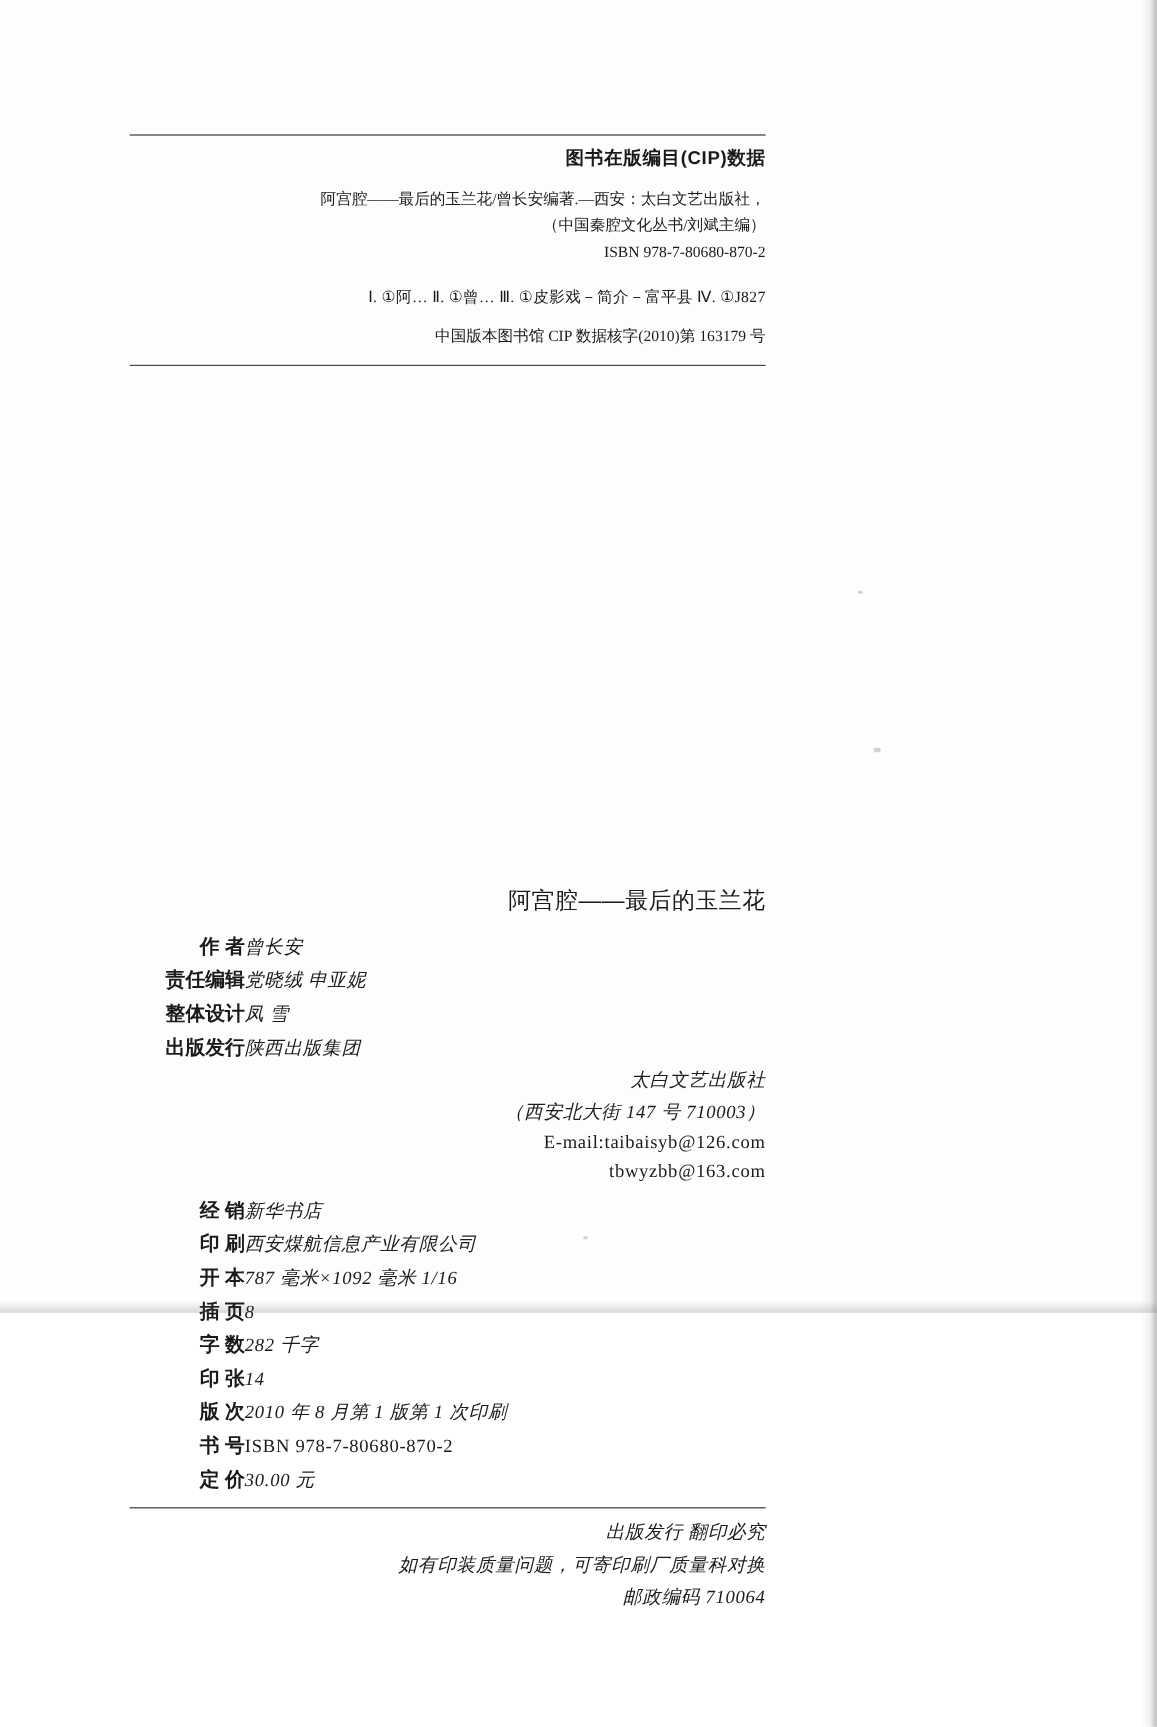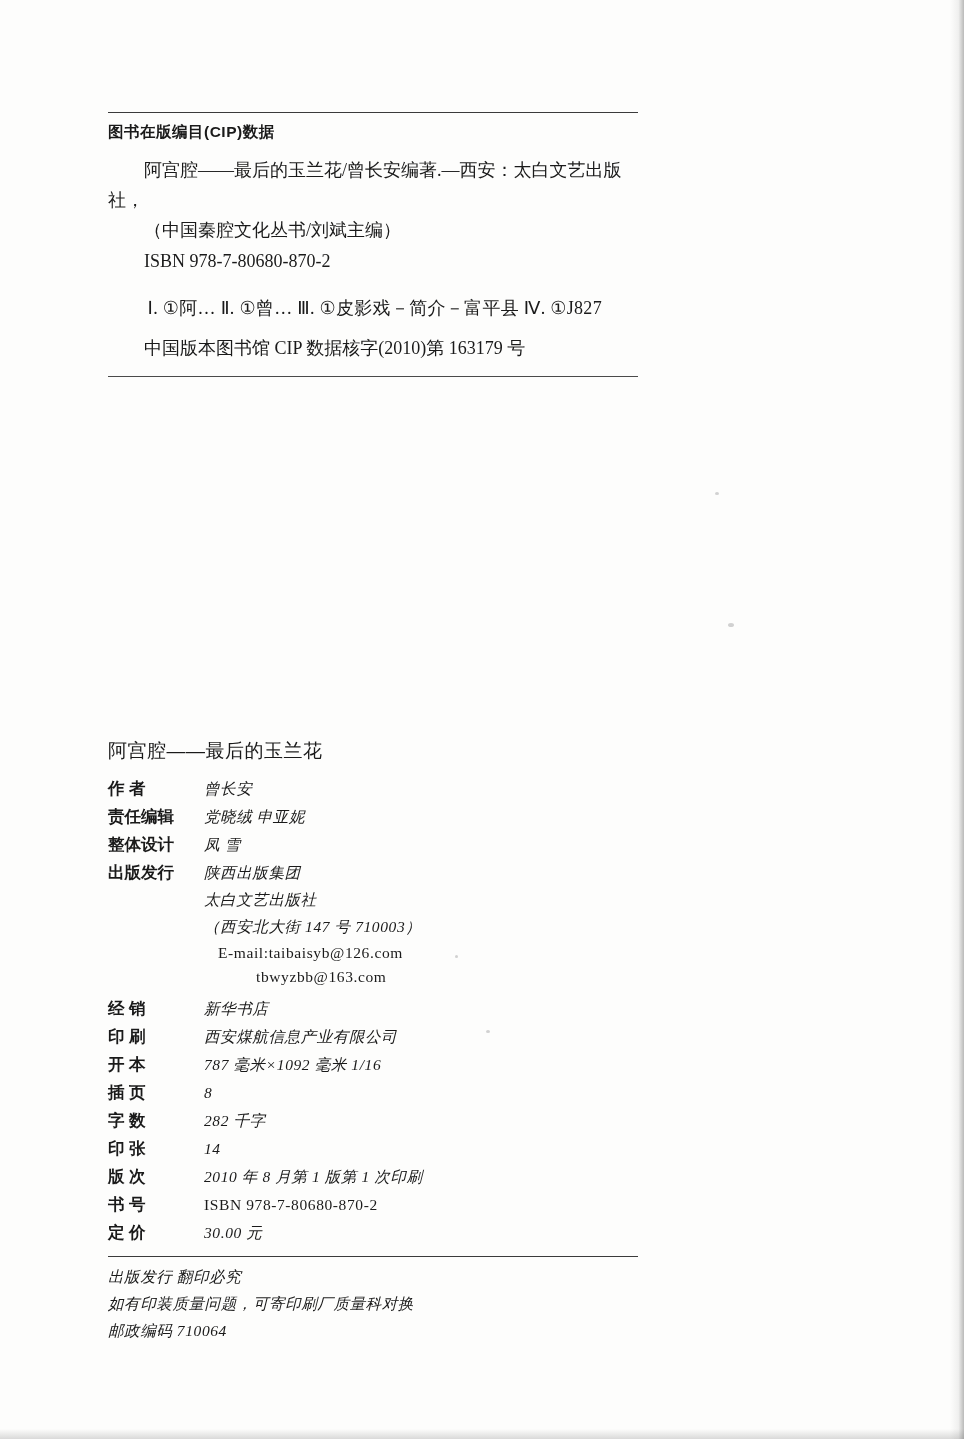--- a/index.html
+++ b/index.html
@@ -12,22 +12,23 @@
     height: 1439px;
     position: relative;
     font-family: "Liberation Serif", serif;
     color: #1a1a1a;
     overflow: hidden;
   }
   .page {
     position: absolute;
     left: 0; top: 0;
     width: 964px;
-    height: 1439px;
+    height: 1094px;
     background: #fdfdfc;
+    text-align: right;
   }
   
   .scan-edge-right {
     position: absolute;
     right: 0; top: 0;
     width: 14px; height: 1439px;
     background: linear-gradient(to right, rgba(255,255,255,0) 0%, rgba(120,120,120,0.10) 60%, rgba(60,60,60,0.35) 100%);
   }
   .scan-edge-bottom {
     position: absolute;
@@ -50,21 +51,21 @@
   }
   .rule.thin { height: 1px; background:#4a4a4a; }
   .cip-title {
     font-family: "Liberation Sans", sans-serif;
     font-weight: bold;
     font-size: 15.5px;
     letter-spacing: 0.5px;
     margin: 9px 0 12px 0;
   }
   .cip-body {
-    font-size: 18px;
+    font-size: 13px;
     line-height: 1.68;
   }
   .cip-line { white-space: normal; }
   .indent-2 { text-indent: 2em; }
   .cip-gap-s { height: 10px; }
   .cip-gap-m { height: 17px; }
   .cip-classify { text-indent: 2.2em; letter-spacing: 0.3px; }
   .cip-last { text-indent: 2em; }
   .cip-rule-bottom { margin-top: 13px; }
 

